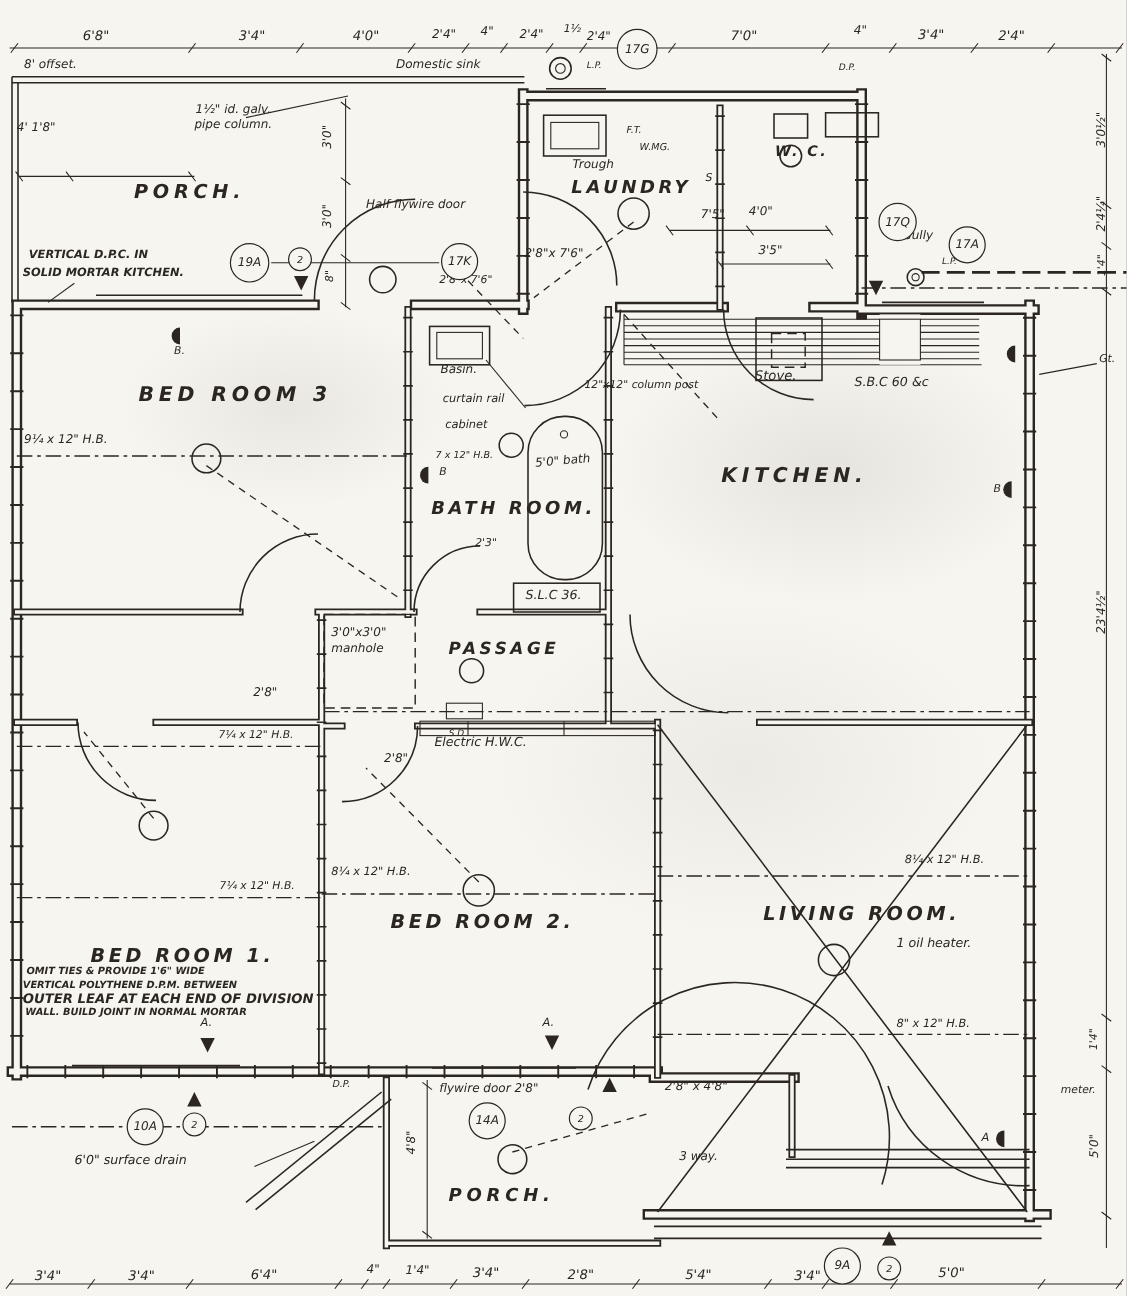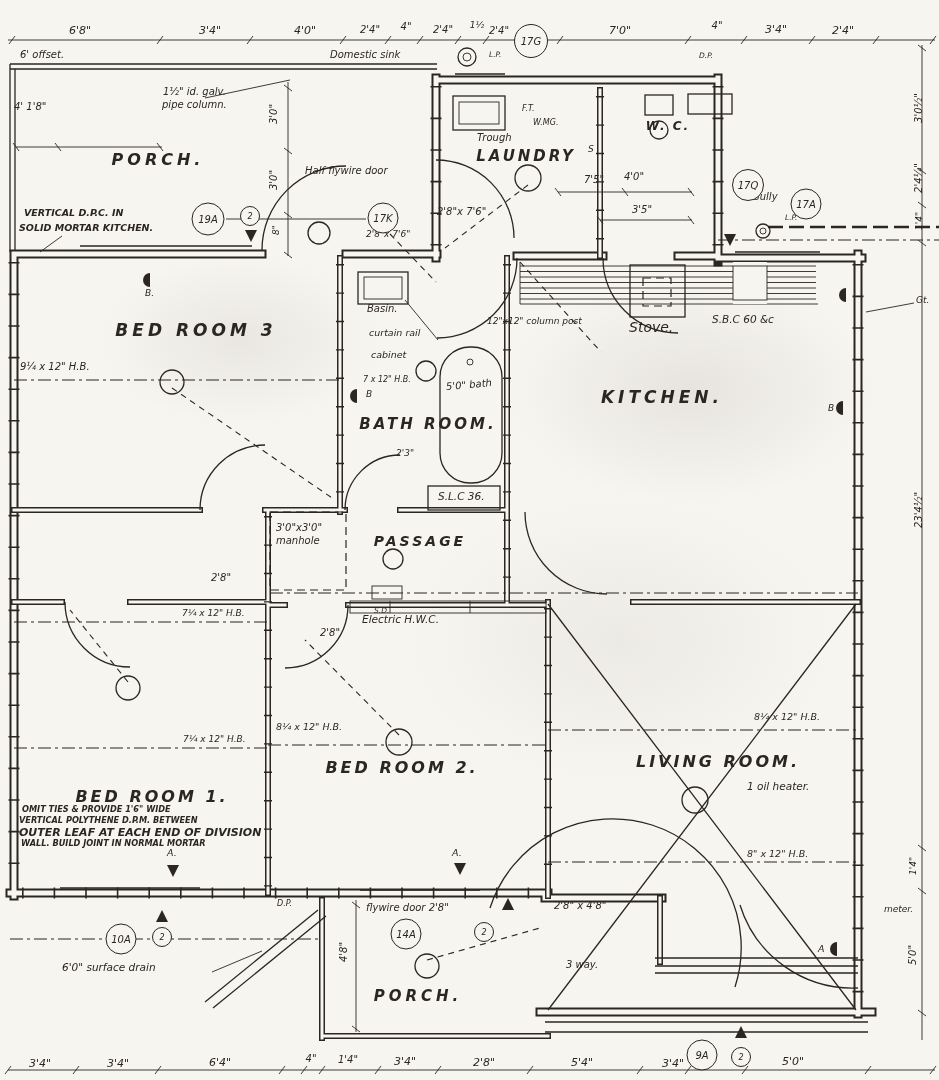--- a/index.html
+++ b/index.html
@@ -198,21 +198,21 @@
   <span class="lbl" style="left:624px;top:172px;font-size:10px;">4'0"</span>
   <span class="lbl" style="left:632px;top:205px;font-size:10px;">3'5"</span>
 
   <span class="lbl" style="left:437px;top:207px;font-size:10px;">2'8"x 7'6"</span>
   <span class="lbl" style="left:366px;top:230px;font-size:9px;">2'8"x 7'6"</span>
   <span class="lbl" style="left:211px;top:573px;font-size:10px;">2'8"</span>
   <span class="lbl" style="left:320px;top:628px;font-size:10px;">2'8"</span>
   <span class="lbl" style="left:554px;top:901px;font-size:10px;">2'8" x 4'8"</span>
   <span class="lbl" style="left:366px;top:903px;font-size:10px;">flywire door 2'8"</span>
 
-  <span class="lbl" style="left:20px;top:50px;font-size:10px;">6' offset.</span>
+  <span class="lbl" style="left:20px;top:50px;font-size:10px;">8' offset.</span>
   <span class="lbl" style="left:330px;top:50px;font-size:10px;">Domestic sink</span>
   <span class="lbl" style="left:163px;top:87px;font-size:10px;">1½" id. galv.</span>
   <span class="lbl" style="left:162px;top:100px;font-size:10px;">pipe column.</span>
   <span class="lbl" style="left:305px;top:166px;font-size:10px;">Half flywire door</span>
   <span class="lbl hand" style="left:24px;top:208px;font-size:9.5px;">VERTICAL D.P.C. IN</span>
   <span class="lbl hand" style="left:19px;top:223px;font-size:9.5px;">SOLID MORTAR KITCHEN.</span>
   <span class="lbl" style="left:477px;top:133px;font-size:10px;">Trough</span>
   <span class="lbl" style="left:522px;top:105px;font-size:8px;">F.T.</span>
   <span class="lbl" style="left:533px;top:119px;font-size:8px;">W.MG.</span>
   <span class="lbl" style="left:588px;top:145px;font-size:9px;">S</span>
@@ -225,21 +225,21 @@
   <span class="lbl" style="left:369px;top:328px;font-size:9.5px;">curtain rail</span>
   <span class="lbl" style="left:371px;top:350px;font-size:9.5px;">cabinet</span>
   <span class="lbl" style="left:363px;top:376px;font-size:8px;">7 x 12" H.B.</span>
   <span class="lbl" style="left:145px;top:289px;font-size:9px;">B.</span>
   <span class="lbl" style="left:366px;top:390px;font-size:9px;">B</span>
   <span class="lbl" style="left:828px;top:404px;font-size:9px;">B</span>
   <span class="lbl" style="left:446px;top:380px;font-size:10px;transform:rotate(-5deg);">5'0" bath</span>
   <span class="lbl" style="left:396px;top:449px;font-size:9px;">2'3"</span>
   <span class="lbl" style="left:438px;top:491px;font-size:10.5px;">S.L.C 36.</span>
   <span class="lbl" style="left:487px;top:317px;font-size:9px;">12"x12" column post</span>
-  <span class="lbl" style="left:629px;top:320px;font-size:14px;">Stove.</span>
+  <span class="lbl" style="left:629px;top:308px;font-size:11px;">Stove.</span>
   <span class="lbl" style="left:712px;top:314px;font-size:10.5px;">S.B.C 60 &amp;c</span>
   <span class="lbl" style="left:916px;top:296px;font-size:9px;">Gt.</span>
   <span class="lbl" style="left:276px;top:523px;font-size:10px;">3'0"x3'0"</span>
   <span class="lbl" style="left:276px;top:536px;font-size:10px;">manhole</span>
   <span class="lbl" style="left:374px;top:575px;font-size:7.5px;margin-top:32px;">S.D.</span>
   <span class="lbl" style="left:362px;top:614px;font-size:10.5px;">Electric H.W.C.</span>
   <span class="lbl" style="left:20px;top:362px;font-size:10px;">9¼ x 12" H.B.</span>
   <span class="lbl" style="left:182px;top:609px;font-size:9px;">7¼ x 12" H.B.</span>
   <span class="lbl" style="left:183px;top:735px;font-size:9px;">7¼ x 12" H.B.</span>
   <span class="lbl" style="left:276px;top:722px;font-size:9.5px;">8¼ x 12" H.B.</span>

